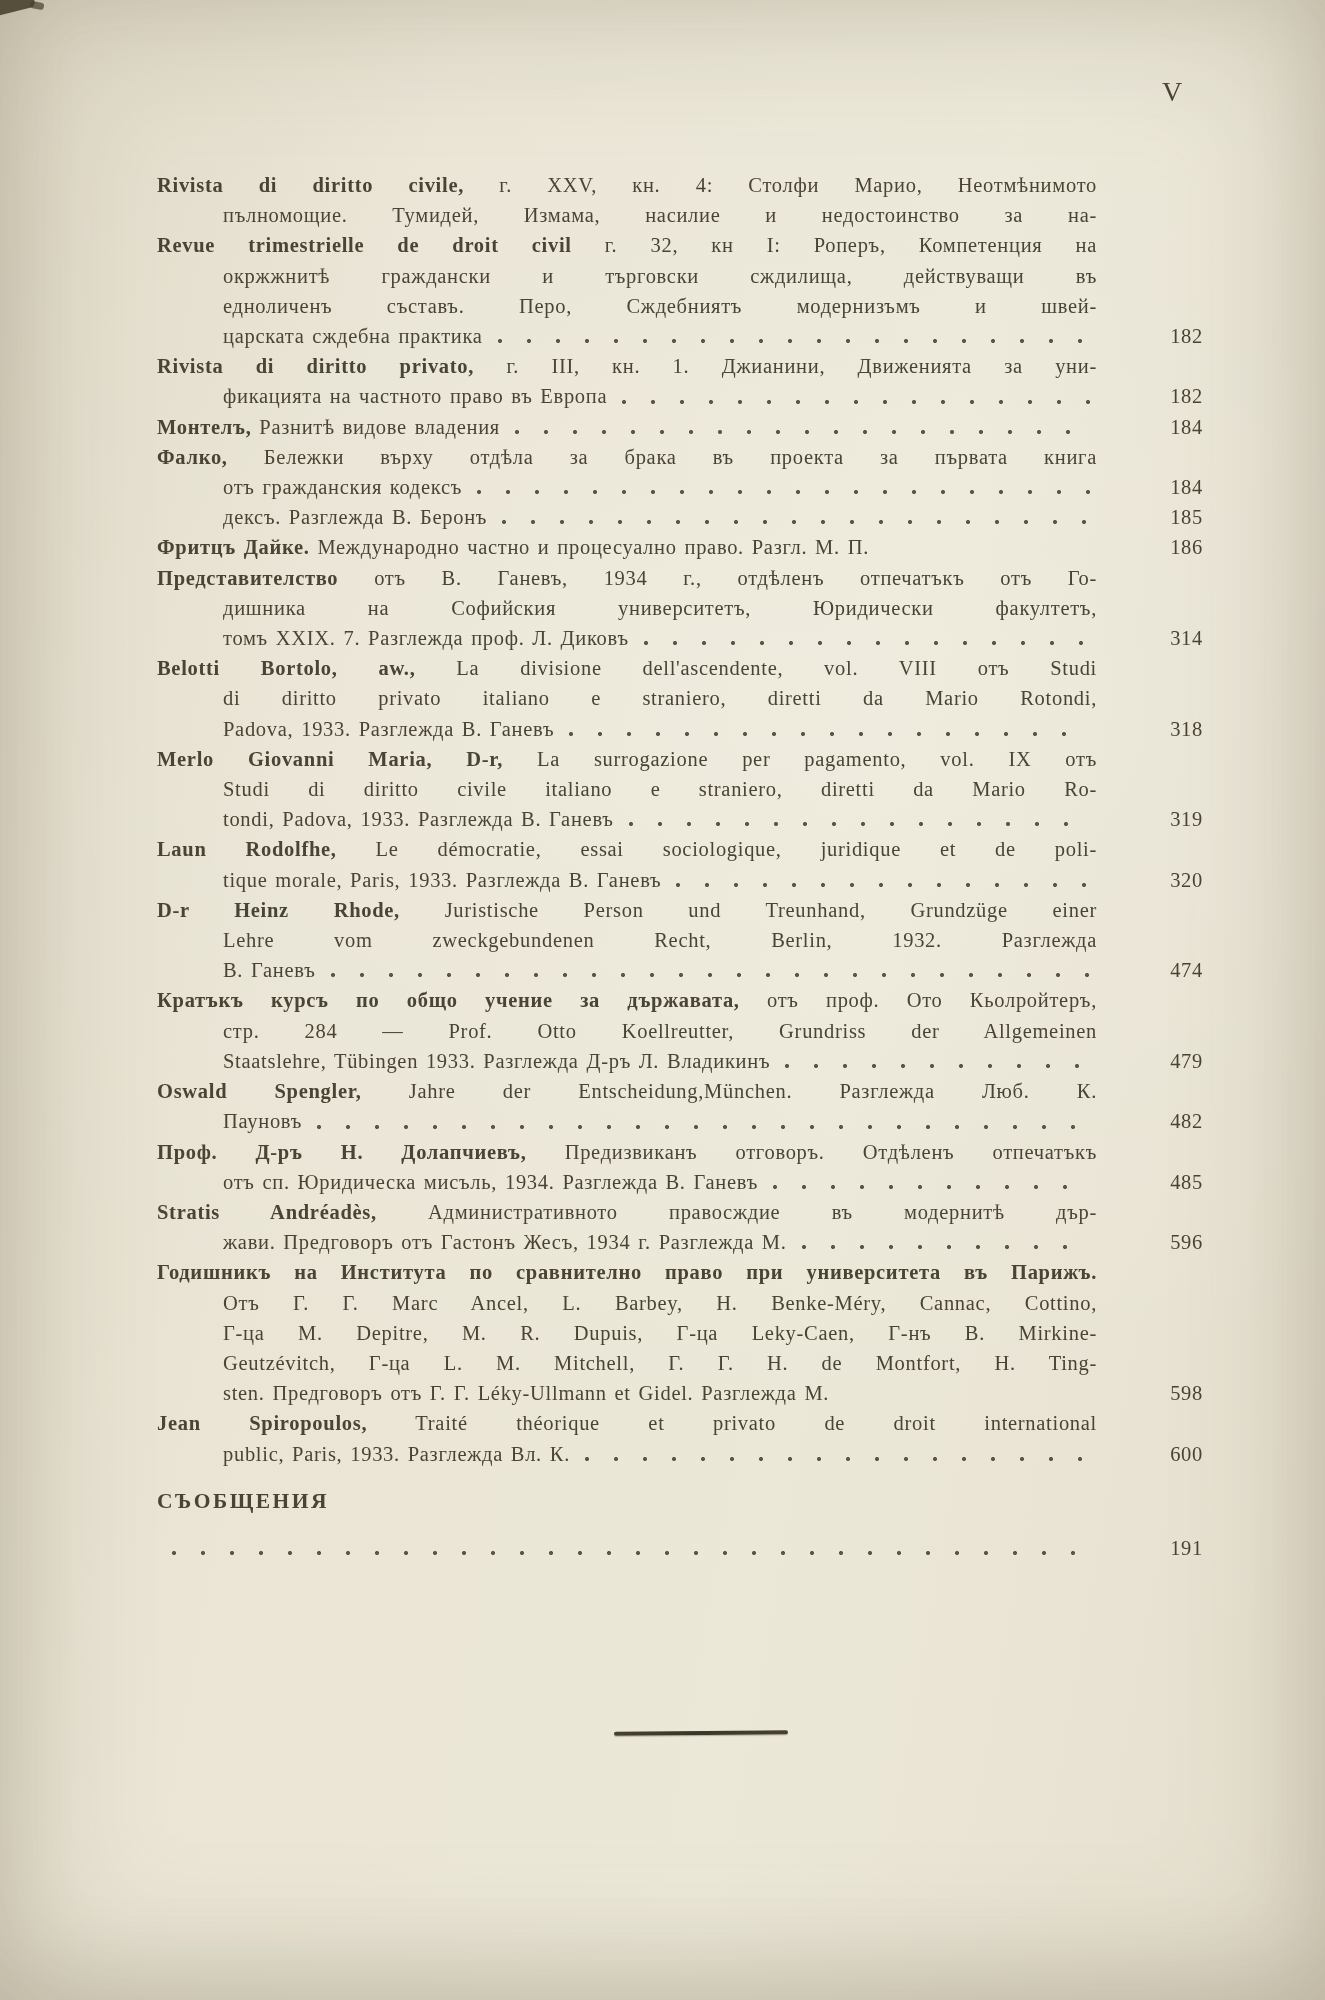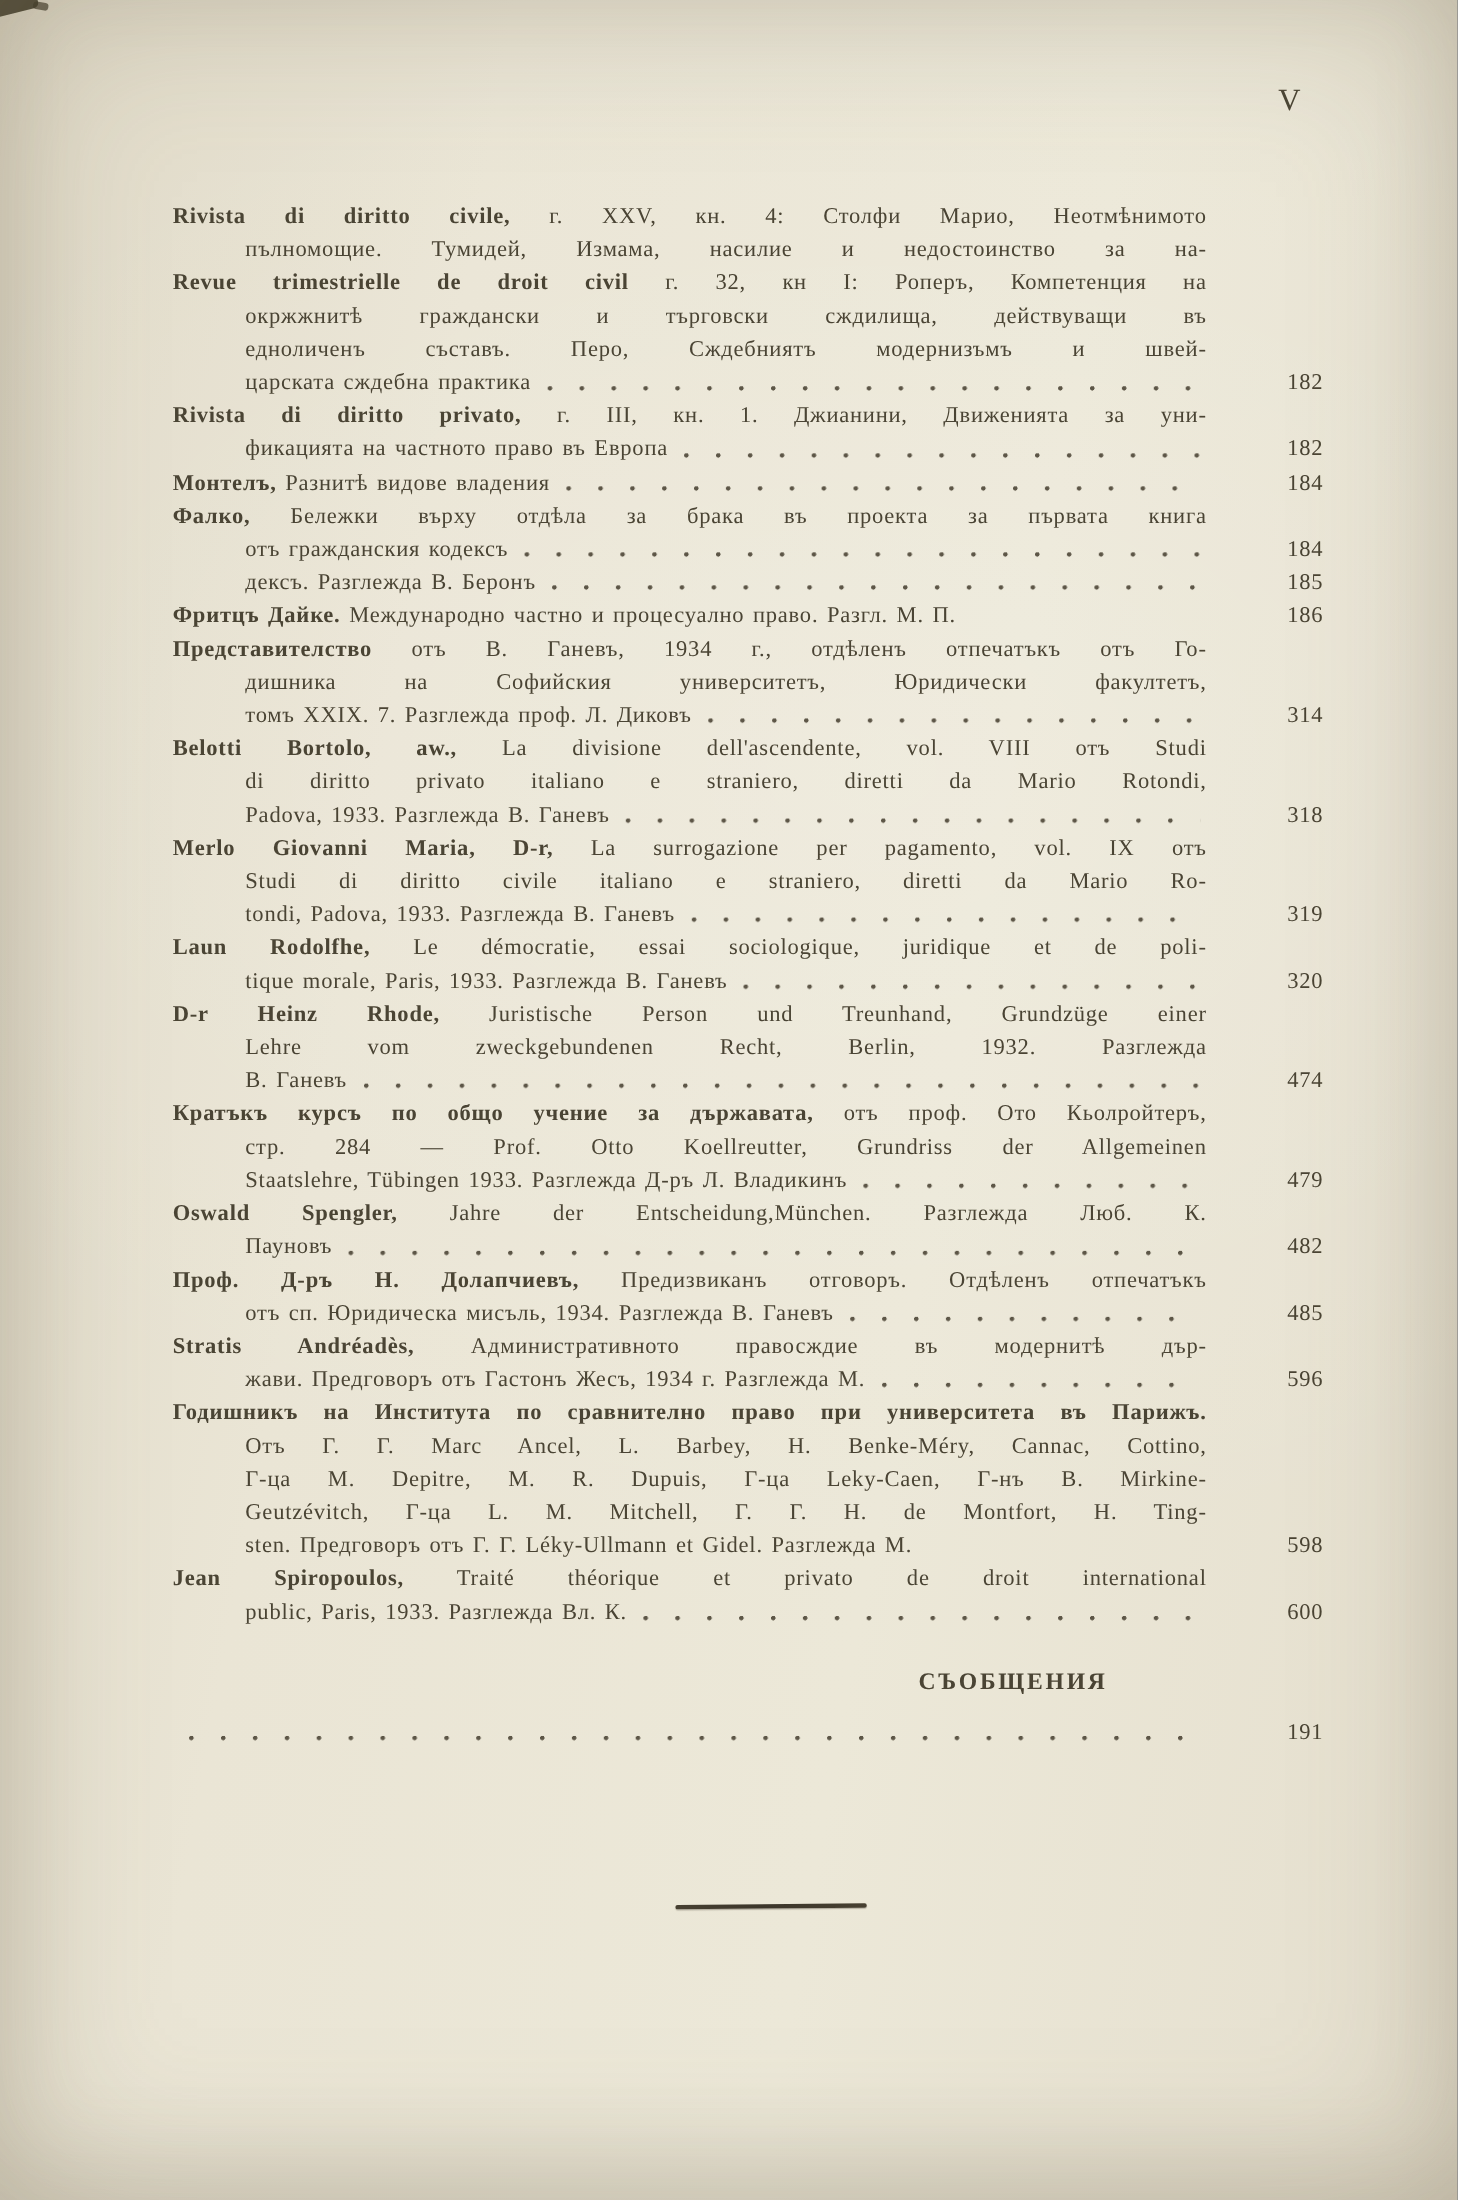--- a/index.html
+++ b/index.html
@@ -25,21 +25,21 @@
   }
   .corner-mark-b{
     position:absolute;top:2px;left:30px;width:14px;height:7px;
     background:#3d3827;transform:rotate(10deg);border-radius:3px;opacity:.7;
   }
   .folio{
     position:absolute;top:76px;left:1162px;
     font-size:28px;letter-spacing:1px;
   }
   .toc{
-    position:absolute;top:182px;left:157px;width:1062px;
+    position:absolute;top:170px;left:157px;width:1062px;
   }
   .line{
     display:block;width:940px;box-sizing:border-box;
     font-size:20.5px;line-height:30.2px;letter-spacing:.7px;word-spacing:2px;
     text-align:justify;text-align-last:justify;
   }
   .line.haspage{
     display:flex;align-items:baseline;width:1062px;
     white-space:pre;text-align:left;text-align-last:auto;
   }
@@ -50,22 +50,22 @@
     margin:0 6px 5px 14px;
     background-image:radial-gradient(circle at 3px 7px, rgba(77,70,55,.9) 1.8px, rgba(0,0,0,0) 2.3px);
     background-size:29px 12px;background-repeat:repeat-x;background-position:left bottom;
   }
   .filler{flex:1 1 auto;}
   .pagenum{
     flex:0 0 122px;box-sizing:border-box;
     text-align:right;padding-right:16px;
   }
   .section-heading{
-    width:850px;margin-top:32px;
-    text-align:right;font-size:21.5px;font-weight:bold;letter-spacing:2.5px;
+    width:850px;margin-top:17px;
+    text-align:left;font-size:21.5px;font-weight:bold;letter-spacing:2.5px;
     line-height:30px;
   }
   .comm{margin-top:17px;}
   .bottom-rule{
     position:absolute;top:1731px;left:614px;width:174px;height:4px;
     background:linear-gradient(90deg,#474031,#3c362a 45%,#474031);
     border-radius:2px;transform:rotate(-.5deg);
     box-shadow:0 1px 1px rgba(74,67,54,.35);
   }
 </style>

